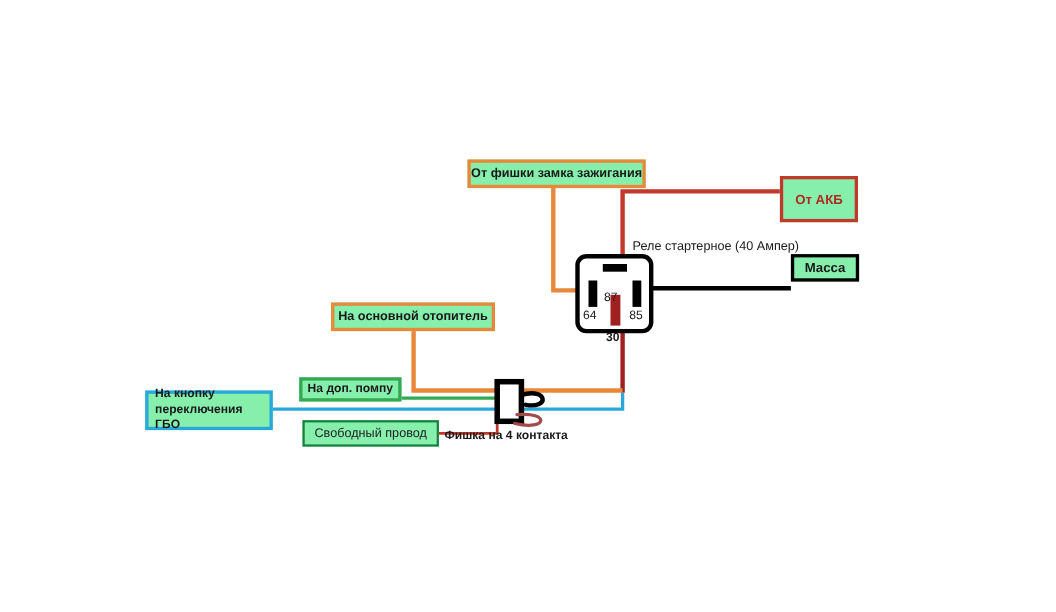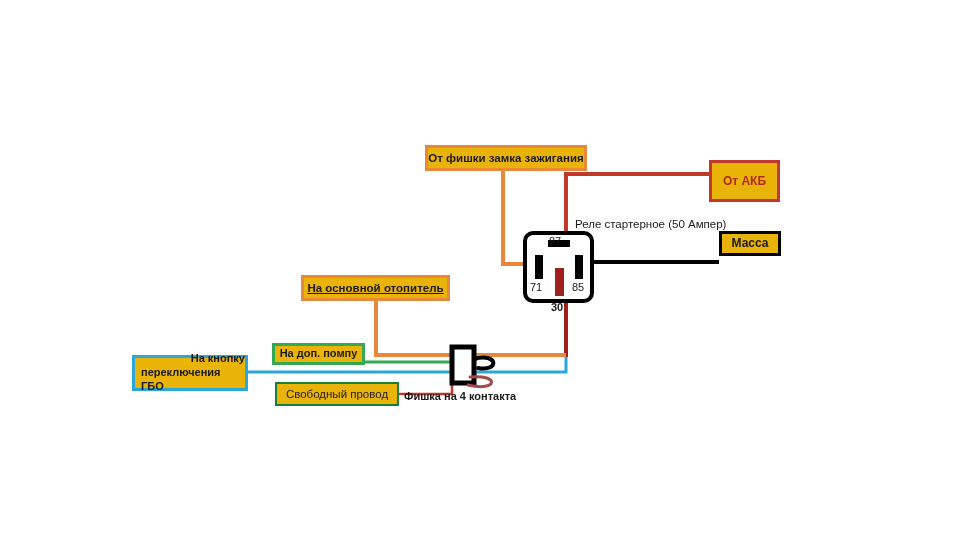--- a/index.html
+++ b/index.html
@@ -18,21 +18,21 @@
   svg#wiring {
     position: absolute;
     left: 0;
     top: 0;
     width: 960px;
     height: 556px;
   }
   .label-box {
     position: absolute;
     box-sizing: border-box;
-    background: #eab308;
+    background: #86efac;
     display: flex;
     align-items: center;
     justify-content: center;
     text-align: center;
     line-height: 1.25;
     color: #1a1a1a;
     z-index: 5;
   }
   .lb-ignition {
     left: 425px;
@@ -63,42 +63,41 @@
     font-weight: bold;
   }
   .lb-heater {
     left: 301px;
     top: 275px;
     width: 149px;
     height: 26px;
     border: 3px solid #e8883a;
     font-size: 11.5px;
     font-weight: bold;
-    text-decoration: underline;
   }
   .lb-pump {
     left: 272px;
     top: 343px;
     width: 93px;
     height: 22px;
     border: 3px solid #35a853;
     font-size: 11px;
     font-weight: bold;
   }
   .lb-gbo {
     left: 132px;
     top: 355px;
     width: 116px;
     height: 36px;
     border: 3px solid #29a8dc;
     font-size: 11px;
     font-weight: bold;
     flex-direction: column;
     justify-content: center;
-    align-items: flex-end;
+    align-items: flex-start;
     padding-left: 6px;
     text-align: left;
   }
   .lb-free {
     left: 275px;
     top: 382px;
     width: 124px;
     height: 24px;
     border: 2px solid #15803d;
     font-size: 11.5px;
@@ -122,21 +121,21 @@
     top: 390px;
     font-size: 11px;
     font-weight: bold;
   }
   .term-label {
     position: absolute;
     font-size: 11px;
     color: #1a1a1a;
     z-index: 6;
   }
-  .t87 { left: 549px; top: 235px; }
+  .t87 { left: 549px; top: 265px; }
   .t86 { left: 530px; top: 281px; }
   .t85 { left: 572px; top: 281px; }
   .t30 { left: 551px; top: 301px; font-weight: bold; }
 </style>
 </head>
 <body>
 
 <div id="canvas">
 
   <svg id="wiring" viewBox="0 0 960 556" xmlns="http://www.w3.org/2000/svg">
@@ -169,33 +168,33 @@
 
     <rect x="535" y="255" width="8" height="24" fill="#000000"></rect>
 
     <rect x="575" y="255" width="8" height="24" fill="#000000"></rect>
 
     <rect x="555" y="268" width="9" height="28" fill="#a02020"></rect>
 
   </svg>
 
   <div class="term-label t87">87</div>
-  <div class="term-label t86">71</div>
+  <div class="term-label t86">64</div>
   <div class="term-label t85">85</div>
   <div class="term-label t30">30</div>
 
   <div class="label-box lb-ignition">От фишки замка зажигания</div>
   <div class="label-box lb-akb">От АКБ</div>
   <div class="label-box lb-massa">Масса</div>
   <div class="label-box lb-heater">На основной отопитель</div>
   <div class="label-box lb-pump">На доп. помпу</div>
 
   <div class="label-box lb-gbo">
     <span>На кнопку</span>
     <span>переключения ГБО</span>
   </div>
 
   <div class="label-box lb-free">Свободный провод</div>
 
-  <div class="plain-text txt-relay">Реле стартерное (50 Ампер)</div>
+  <div class="plain-text txt-relay">Реле стартерное (40 Ампер)</div>
   <div class="plain-text txt-fishka">Фишка на 4 контакта</div>
 
 </div>
 
 </body></html>

